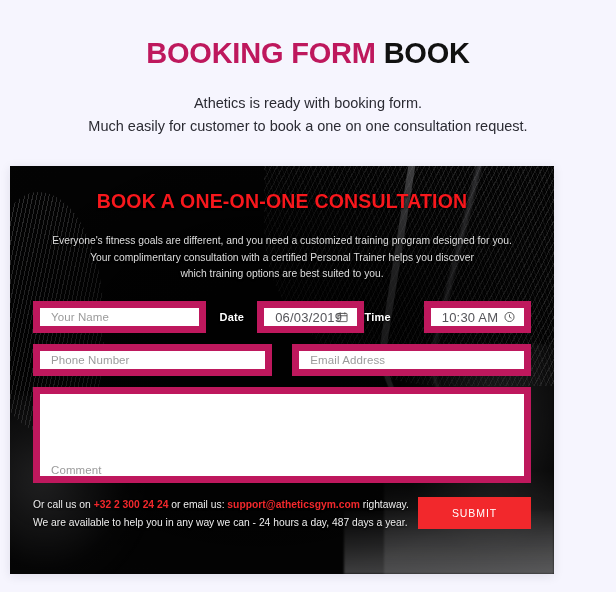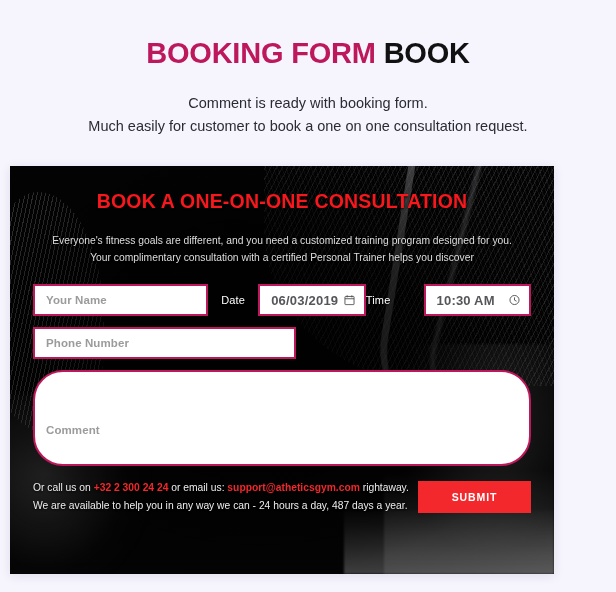--- a/index.html
+++ b/index.html
@@ -157,27 +157,26 @@
   .form { margin-top: 18px; }
 
   .row {
     display: flex;
     align-items: center;
     margin-bottom: 11px;
   }
 
   .field {
     background: #ffffff;
-    border: 2px solid #be185d;
+    border: 7px solid #be185d;
     height: 32px;
     display: flex;
     align-items: center;
     padding: 0 11px;
     position: relative;
-    font-weight: bold;
   }
   .field .ph {
     font-size: 11.5px;
     color: #9b9b9b;
     letter-spacing: 0.1px;
   }
   .field .val {
     font-size: 13px;
     color: #55555a;
     letter-spacing: 0.2px;
@@ -193,35 +192,34 @@
 
   .f-name { width: 198px; }
   .f-date { width: 120px; }
   .f-time { width: 120px; margin-left: 20px; }
   .f-phone { width: 263px; align-items: center; }
   .f-email { width: 263px; }
 
   .inline-label {
     color: #ffffff;
     font-size: 11px;
-    font-weight: normal;
+    font-weight: bold;
     letter-spacing: 0.2px;
     margin: 0 13px;
     text-shadow: 0 1px 2px rgba(0,0,0,0.9);
     white-space: nowrap;
   }
   .spacer-right { margin-left: auto; }
   .gap { width: 23px; }
 
   .f-comment {
     width: 550px;
     height: 96px;
-    align-items: center;
+    align-items: flex-end;
     padding-top: 24px;
-    border-radius: 30px;
   }
 
   
   .footer {
     display: flex;
     align-items: flex-end;
     justify-content: space-between;
     margin-top: 13px;
   }
   .footer-text {
@@ -235,36 +233,36 @@
     font-weight: bold;
   }
   .submit-btn {
     background: #f2282c;
     color: #ffffff;
     border: none;
     width: 113px;
     height: 32px;
     font-family: "Liberation Sans", sans-serif;
     font-size: 10.5px;
-    font-weight: bold;
+    font-weight: normal;
     letter-spacing: 0.9px;
     cursor: pointer;
     margin-bottom: 2px;
   }
 </style>
 </head>
 <body>
 
 <div class="page-head">
   <div class="title">
     <span class="accent">BOOKING FORM</span>
     <span>BOOK</span>
   </div>
   <div class="subtitle">
-    <div>Comment is ready with booking form.</div>
+    <div>Athetics is ready with booking form.</div>
     <div>Much easily for customer to book a one on one consultation request.</div>
   </div>
 </div>
 
 <div class="panel">
 
   <div class="bg-layer">
     <div class="bg-ropes"></div>
     <div class="bg-cable"></div>
     <div class="bg-cable2"></div>
@@ -275,20 +273,21 @@
     <div class="bg-mid-dark"></div>
   </div>
 
   <div class="panel-inner">
 
     <div class="panel-title">BOOK A ONE-ON-ONE CONSULTATION</div>
 
     <div class="panel-desc">
       <div>Everyone's fitness goals are different, and you need a customized training program designed for you.</div>
       <div>Your complimentary consultation with a certified Personal Trainer helps you discover</div>
+      <div>which training options are best suited to you.</div>
     </div>
 
     <div class="form">
 
       <div class="row">
         <div class="field f-name">
           <span class="ph">Your Name</span>
         </div>
 
         <span class="inline-label">Date</span>
@@ -316,20 +315,23 @@
             </svg>
           </span>
         </div>
       </div>
 
       <div class="row">
         <div class="field f-phone">
           <span class="ph">Phone Number</span>
         </div>
         <div class="gap"></div>
+        <div class="field f-email">
+          <span class="ph">Email Address</span>
+        </div>
       </div>
 
       <div class="row">
         <div class="field f-comment">
           <span class="ph">Comment</span>
         </div>
       </div>
 
     </div>
 

